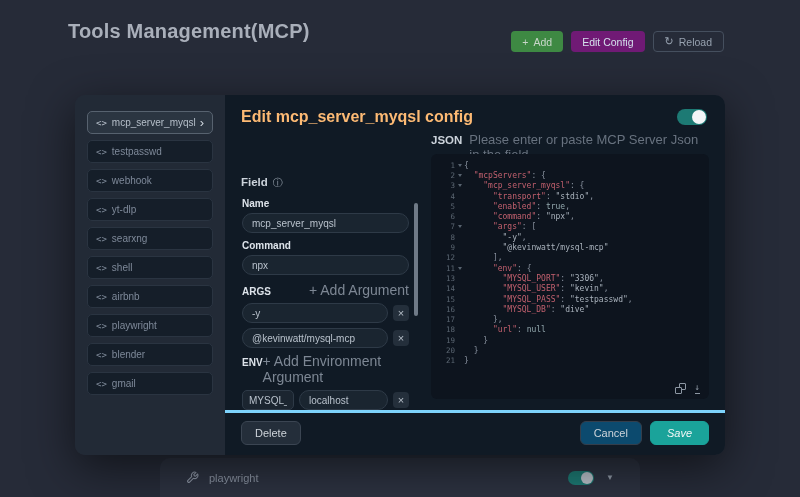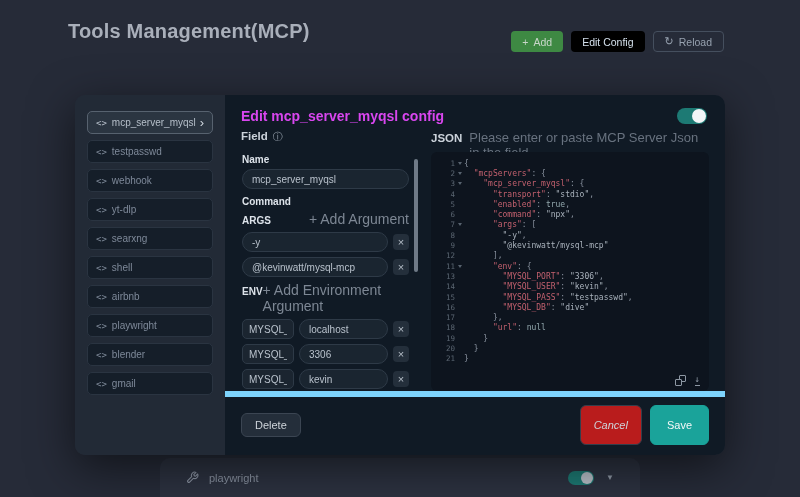--- a/index.html
+++ b/index.html
@@ -7,21 +7,21 @@
   body { background:#262b38; font-family:"Liberation Sans","DejaVu Sans",sans-serif; position:relative; }
 
   
   .page-header { position:absolute; left:68px; top:20px; }
   .page-title { font-size:20px; font-weight:bold; color:#a9afba; letter-spacing:.2px; }
   .page-subtitle { font-size:11px; color:#5d6476; margin-top:11px; }
   .header-actions { position:absolute; top:31px; right:76px; display:flex; gap:8px; }
   .btn { border:none; border-radius:4px; font-size:10.5px; padding:4px 11px; height:21px;
          display:flex; align-items:center; gap:5px; cursor:pointer; font-family:inherit; }
   .btn-add { background:#3e8943; color:#c9d6ca; }
-  .btn-edit { background:#000000; color:#d4e0ec; }
+  .btn-edit { background:#701a75; color:#d4e0ec; }
   .btn-reload { background:transparent; border:1px solid #454f5e; color:#97a1af; }
   .reload-glyph { font-size:11px; line-height:1; }
 
   
   .bg-panel { position:absolute; left:160px; top:458px; width:480px; height:39px;
               background:#2c3240; border-radius:10px 10px 0 0; }
   .bg-row { display:flex; align-items:center; height:100%; padding:0 26px; }
   .bg-row .tool-label { font-size:11px; color:#8a93a2; margin-left:10px; flex:1; }
   .mini-toggle { width:26px; height:14px; border-radius:7px; background:#1d7a74; position:relative; }
   .mini-toggle .knob { position:absolute; right:1px; top:1px; width:12px; height:12px;
@@ -37,26 +37,26 @@
   .srv-item { height:23px; border-radius:5px; background:#151e29; border:1px solid #2a3441;
               color:#7e8999; font-size:10px; display:flex; align-items:center;
               padding:0 8px; cursor:pointer; white-space:nowrap; overflow:hidden; }
   .srv-item .code-glyph { font-family:"DejaVu Sans Mono",monospace; font-size:9px; margin-right:5px; }
   .srv-item.selected { background:#2b3541; border-color:#57626f; color:#b6bfca; }
   .srv-item.selected .sel-arrow { margin-left:auto; color:#cfd6de; font-size:13px; line-height:1; }
 
   .modal-main { flex:1; background:#101a25; display:flex; flex-direction:column; }
   .dlg-header { display:flex; align-items:center; justify-content:space-between;
                 padding:13px 18px 6px 16px; }
-  .dlg-title { font-size:14px; font-weight:bold; color:#d946ef; }
+  .dlg-title { font-size:16px; font-weight:bold; color:#fdba74; }
   .toggle { width:30px; height:16px; border-radius:8px; background:#1d7a74; position:relative; cursor:pointer; }
   .toggle .knob { position:absolute; right:1px; top:1px; width:14px; height:14px; border-radius:50%; background:#f2f5f7; }
 
   .cols { display:flex; padding:0 16px; flex:1; min-height:0; }
-  .field-col { width:178px; display:flex; flex-direction:column; }
+  .field-col { width:178px; display:flex; flex-direction:column;margin-top:44px; }
   .json-col { flex:1; margin-left:12px; display:flex; flex-direction:column; }
   .col-head { display:flex; align-items:baseline; height:22px; }
   .col-head .h-label { font-size:11.5px; color:#ccd3db; font-weight:bold; }
   .info-glyph { font-size:10px; color:#97a1ad; margin-left:5px; font-weight:normal; }
   .json-hint { font-size:13px; color:#68727f; margin-left:7px; }
 
   .field-scroll { position:relative; height:247px; overflow:hidden; padding:3px 10px 0 1px; }
   .scroll-thumb { position:absolute; right:1px; top:8px; width:4px; height:113px;
                   border-radius:2px; background:#6f7a87; }
   .f-label { font-size:10px; font-weight:bold; color:#dde3ea; margin:0 0 4px; }
@@ -86,26 +86,26 @@
   .tk-w { color:#93a8ae; }
   .editor-icons { position:absolute; right:9px; bottom:5px; display:flex; gap:9px; align-items:flex-end; }
   .copy-ic { position:relative; width:11px; height:11px; }
   .copy-ic .sq1 { position:absolute; left:0; bottom:0; width:7px; height:7px;
                   border:1px solid #8d97a3; border-radius:1px; background:#0d141e; }
   .copy-ic .sq2 { position:absolute; right:0; top:0; width:7px; height:7px;
                   border:1px solid #8d97a3; border-radius:1px; }
   .dl-ic { color:#8d97a3; font-size:9px; line-height:9px; border-bottom:1.5px solid #8d97a3;
            padding-bottom:1px; }
 
-  .dlg-footer { margin-top:auto; border-top:6px solid #7dd3fc; padding:8px 16px 10px;
-                display:flex; align-items:center; justify-content:space-between; }
+  .dlg-footer { margin-top:auto; border-top:3px solid #7dd3fc; padding:8px 16px 10px;
+                display:flex; align-items:flex-end; justify-content:space-between; }
   .f-btn { border-radius:6px; font-size:11px; padding:5px 13px; cursor:pointer; font-family:inherit; }
   .btn-delete { background:#242e3a; border:1px solid #3b4552; color:#ced4da; }
-  .btn-cancel { background:#b91c1c; border:1px solid #343e4b; color:#ced4da;font-style:italic; }
-  .btn-save { background:#1aa39a; border:1px solid #1aa39a; color:#f4f8f8; padding:13px 16px; }
+  .btn-cancel { background:#0c4a6e; border:1px solid #343e4b; color:#ced4da; }
+  .btn-save { background:#1aa39a; border:1px solid #1aa39a; color:#f4f8f8; padding:5px 16px;font-style:italic; }
   .footer-right { display:flex; gap:8px; }
 
   .wrench-icon { flex:none; }
 </style>
 </head>
 <body>
 
 <div class="page-header">
   <div class="page-title">Tools Management(MCP)</div>
 </div>
@@ -194,20 +194,21 @@
     <div class="cols">
       <div class="field-col">
         <div class="col-head">
           <span class="h-label">Field</span>
           <span class="info-glyph">ⓘ</span>
         </div>
         <div class="field-scroll">
           <div class="f-label">Name</div>
           <input class="f-input" value="mcp_server_myqsl" style="">
           <div class="f-label">Command</div>
+          <input class="f-input" value="npx" style="">
           <div class="sec-head">
             <span class="f-label" style="margin:0">ARGS</span>
             <span class="add-link">+ Add Argument</span>
           </div>
           <div id="args-list">
               <div class="item-row">
                 <input class="f-input" value="-y" style="">
                 <button class="x-btn">×</button>
               </div>
               <div class="item-row">

